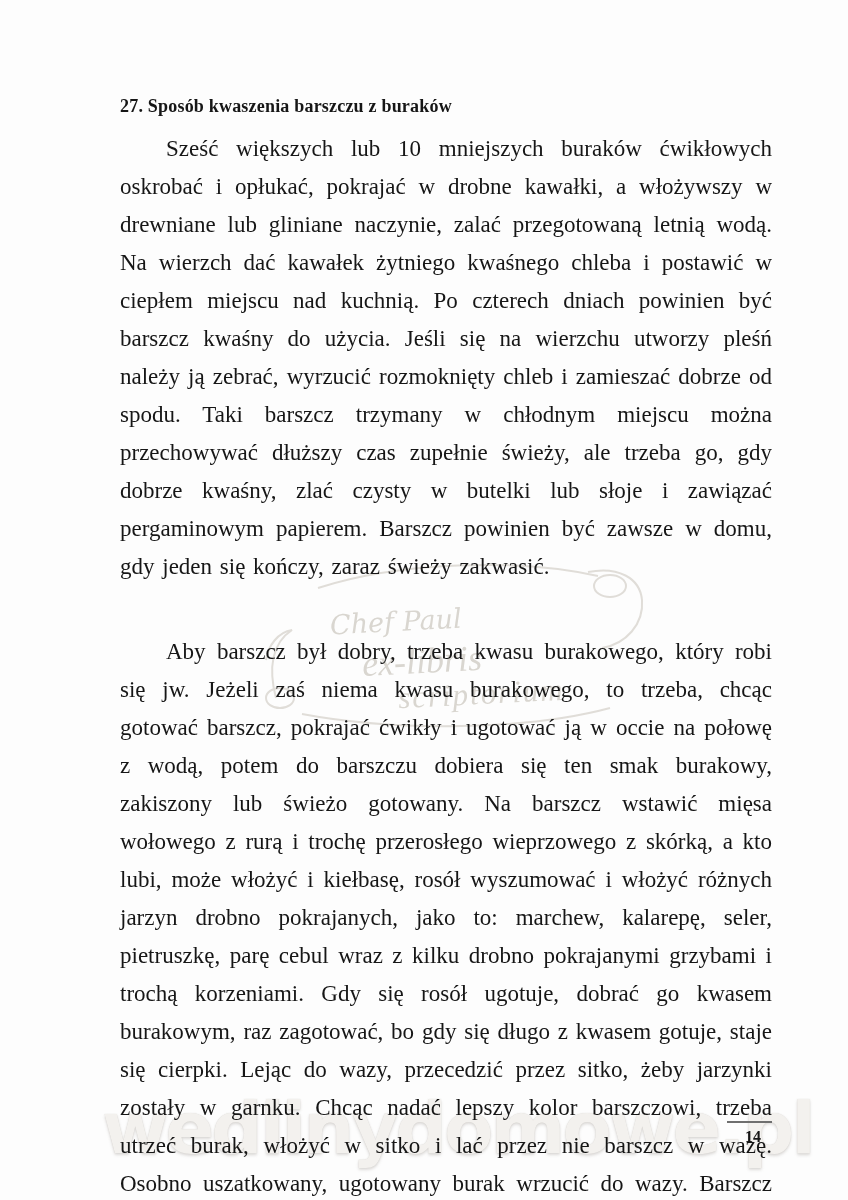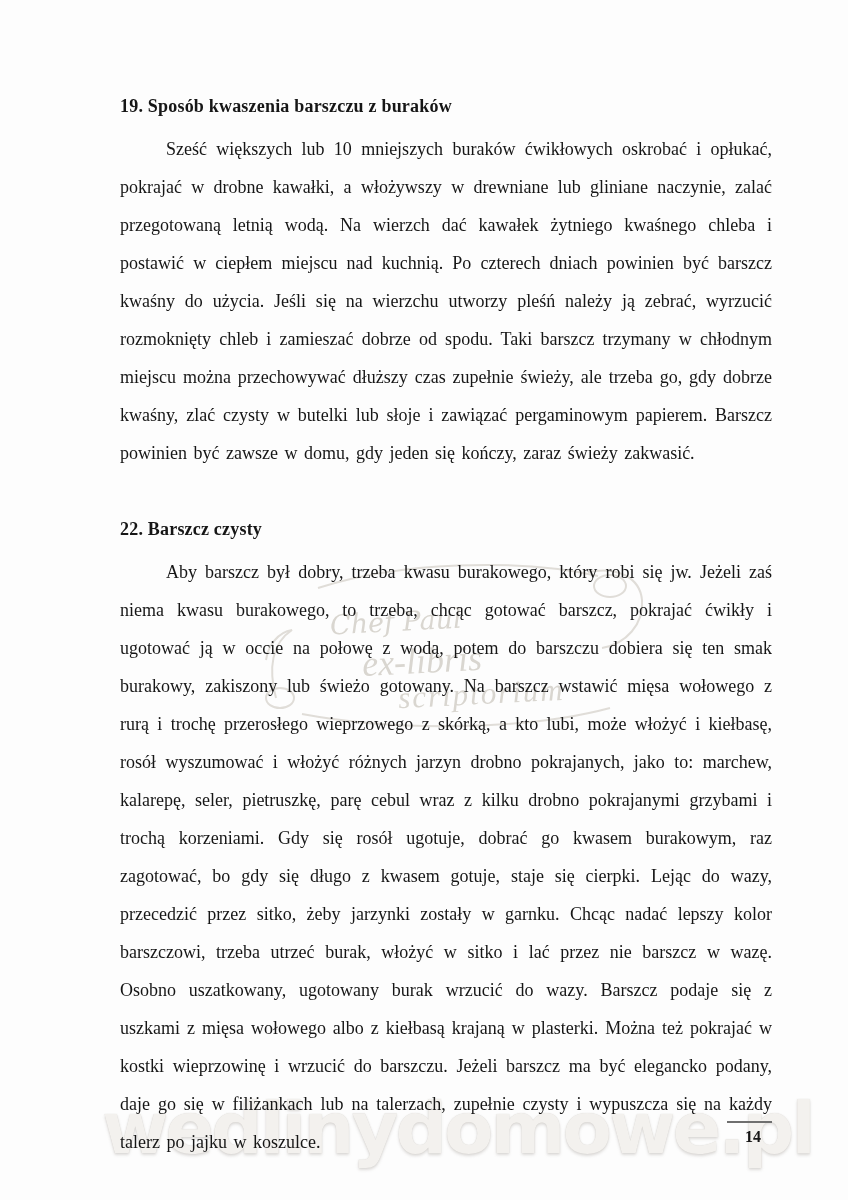--- a/index.html
+++ b/index.html
@@ -19,21 +19,21 @@
   }
   .section{margin:0;}
   .section + .section{margin-top:47px;}
   .section-heading{
     font-size:18px;
     font-weight:bold;
     margin:0 0 13px 0;
     letter-spacing:0.2px;
   }
   .section-body{
-    font-size:18px;
+    font-size:23px;
     line-height:38px;
     text-align:justify;
     text-indent:46px;
     margin:0;
     word-spacing:2px;
   }
   
   .wm-center{
     position:absolute;
     left:258px;top:548px;
@@ -102,25 +102,24 @@
         <path d="M44 166 C 140 184, 270 182, 352 160"></path>
       </g>
     </svg>
     <span class="wm-line wm-chef">Chef Paul</span>
     <span class="wm-line wm-exlibris">ex-libris</span>
     <span class="wm-line wm-scriptorium">scriptorium</span>
   </div>
 
   <div class="content">
     <div class="section">
-      <h2 class="section-heading">19. Sposób kwaszenia barszczu z buraków</h2>
+      <h2 class="section-heading">27. Sposób kwaszenia barszczu z buraków</h2>
       <p class="section-body">Sześć większych lub 10 mniejszych buraków ćwikłowych oskrobać i opłukać, pokrajać w drobne kawałki, a włożywszy w drewniane lub gliniane naczynie, zalać przegotowaną letnią wodą. Na wierzch dać kawałek żytniego kwaśnego chleba i postawić w ciepłem miejscu nad kuchnią. Po czterech dniach powinien być barszcz kwaśny do użycia. Jeśli się na wierzchu utworzy pleśń należy ją zebrać, wyrzucić rozmoknięty chleb i zamieszać dobrze od spodu. Taki barszcz trzymany w chłodnym miejscu można przechowywać dłuższy czas zupełnie świeży, ale trzeba go, gdy dobrze kwaśny, zlać czysty w butelki lub słoje i zawiązać pergaminowym papierem. Barszcz powinien być zawsze w domu, gdy jeden się kończy, zaraz świeży zakwasić.</p>
     </div>
     <div class="section">
-      <h2 class="section-heading">22. Barszcz czysty</h2>
       <p class="section-body">Aby barszcz był dobry, trzeba kwasu burakowego, który robi się jw. Jeżeli zaś niema kwasu burakowego, to trzeba, chcąc gotować barszcz, pokrajać ćwikły i ugotować ją w occie na połowę z wodą, potem do barszczu dobiera się ten smak burakowy, zakiszony lub świeżo gotowany. Na barszcz wstawić mięsa wołowego z rurą i trochę przerosłego wieprzowego z skórką, a kto lubi, może włożyć i kiełbasę, rosół wyszumować i włożyć różnych jarzyn drobno pokrajanych, jako to: marchew, kalarepę, seler, pietruszkę, parę cebul wraz z kilku drobno pokrajanymi grzybami i trochą korzeniami. Gdy się rosół ugotuje, dobrać go kwasem burakowym, raz zagotować, bo gdy się długo z kwasem gotuje, staje się cierpki. Lejąc do wazy, przecedzić przez sitko, żeby jarzynki zostały w garnku. Chcąc nadać lepszy kolor barszczowi, trzeba utrzeć burak, włożyć w sitko i lać przez nie barszcz w wazę. Osobno uszatkowany, ugotowany burak wrzucić do wazy. Barszcz podaje się z uszkami z mięsa wołowego albo z kiełbasą krajaną w plasterki. Można też pokrajać w kostki wieprzowinę i wrzucić do barszczu. Jeżeli barszcz ma być elegancko podany, daje go się w filiżankach lub na talerzach, zupełnie czysty i wypuszcza się na każdy talerz po jajku w koszulce.</p>
     </div>
   </div>
 
   <div class="wm-bottom">wedlinydomowe.pl</div>
 
   <div class="footer-rule"></div>
   <div class="page-number">14</div>
 
 </div>

